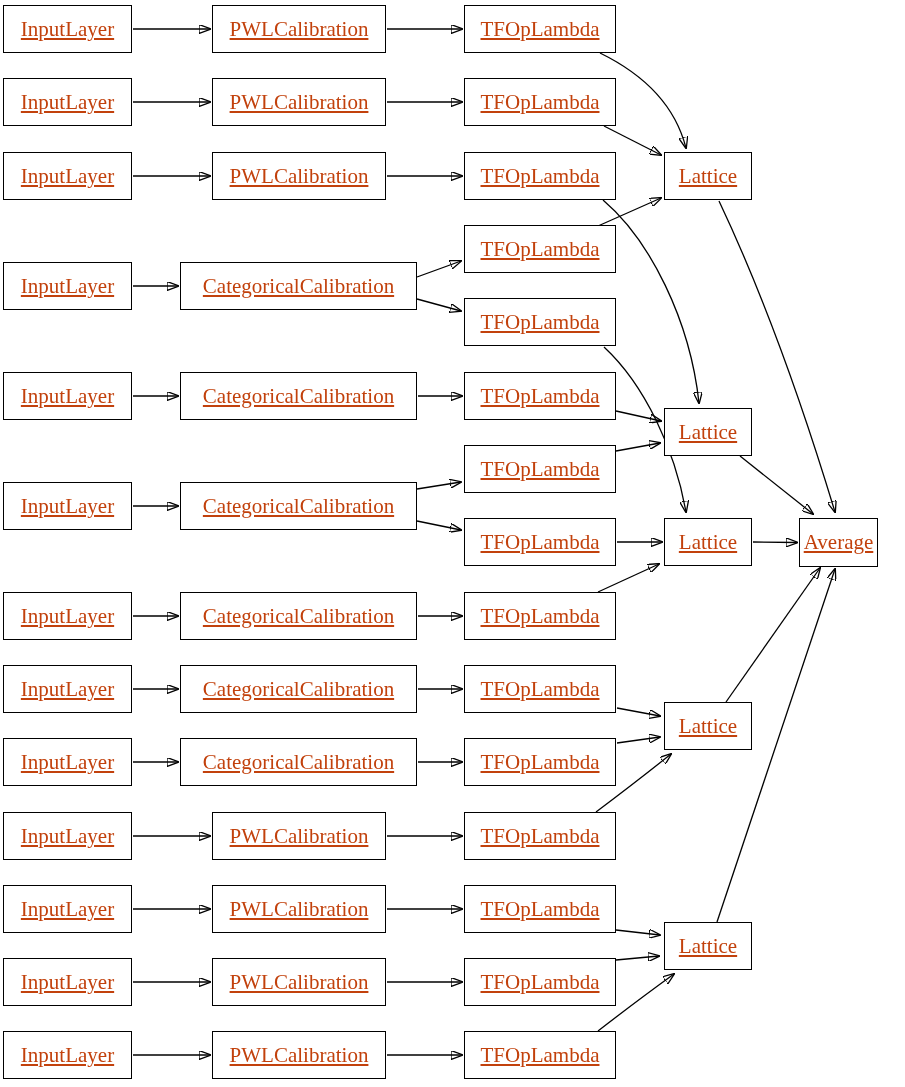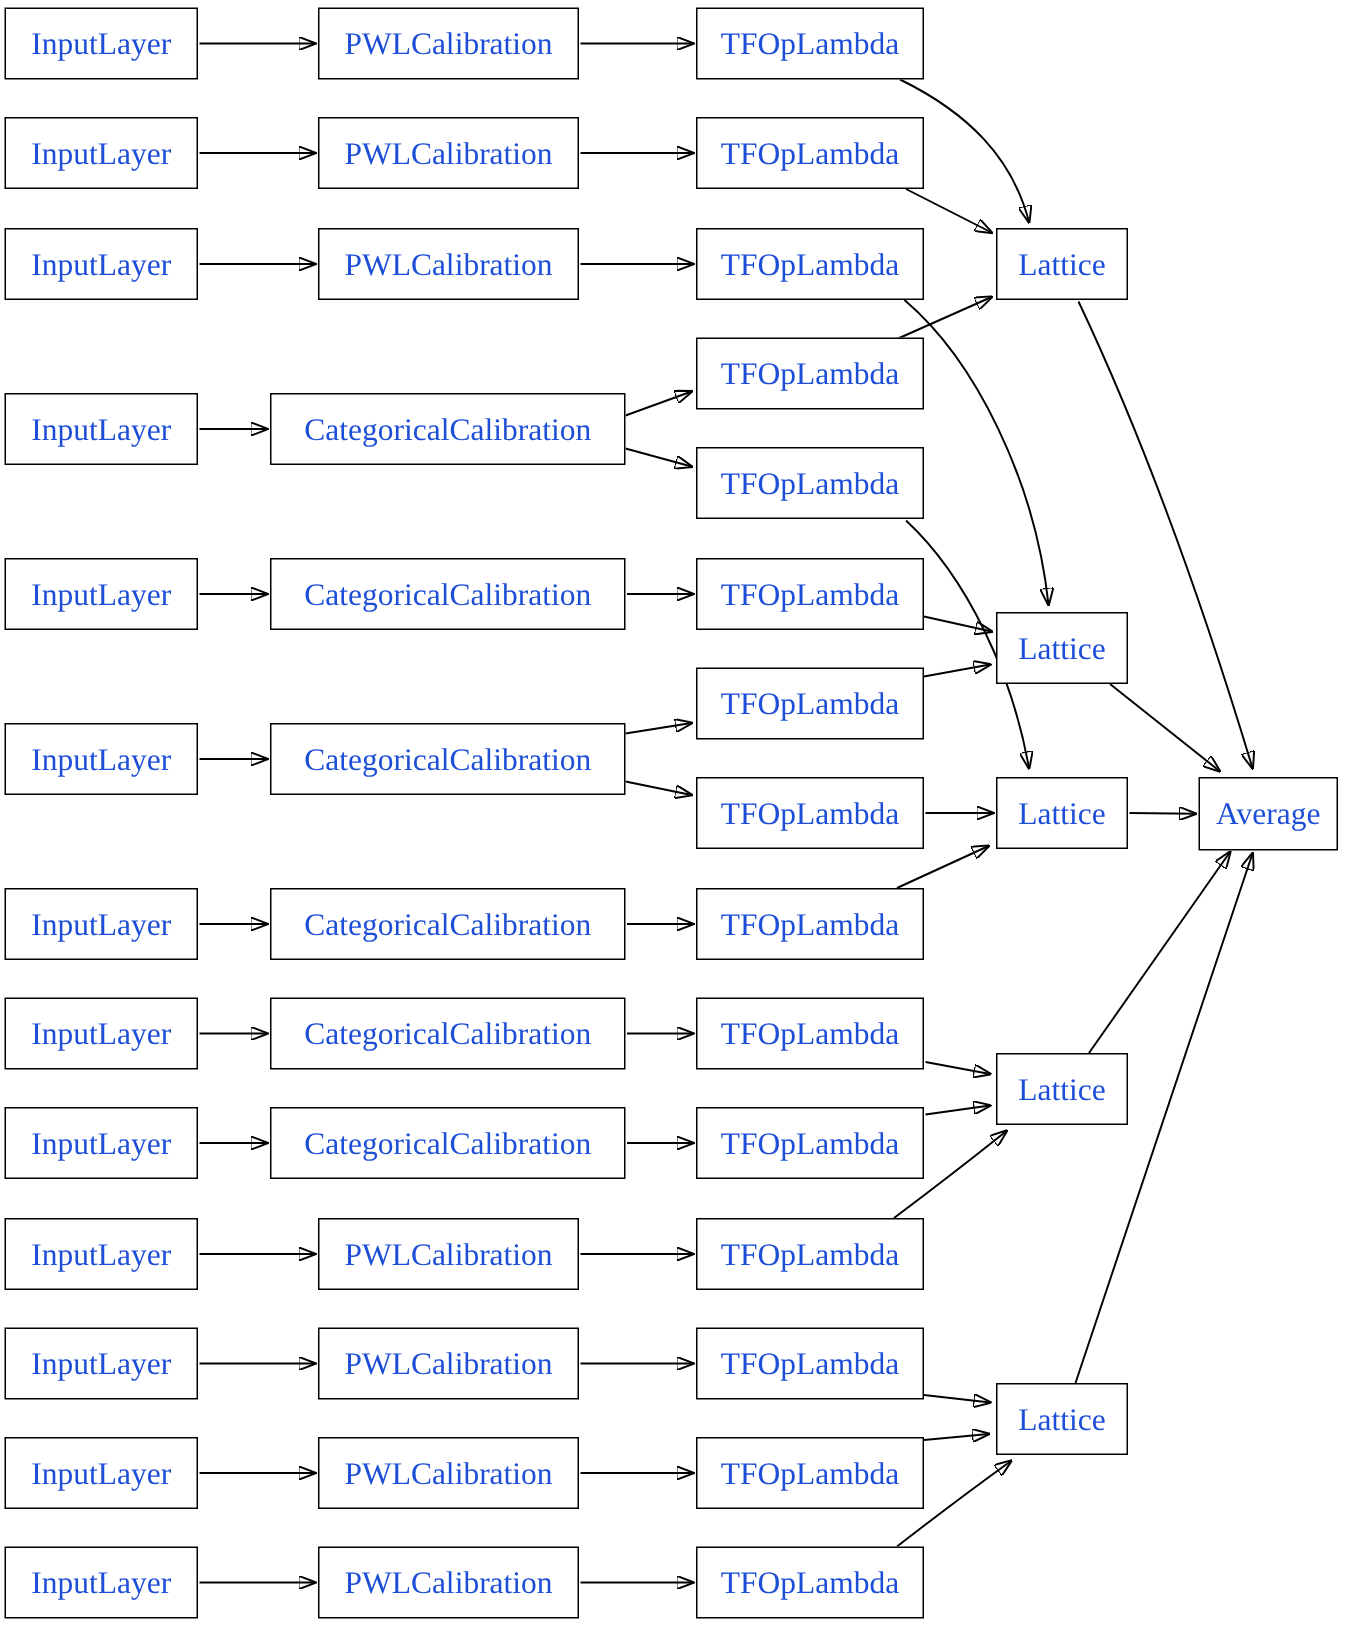--- a/index.html
+++ b/index.html
@@ -25,27 +25,28 @@
   .edge-layer path {
     fill: none;
     stroke: #000000;
     stroke-width: 1.3px;
   }
   .node {
     position: absolute;
     box-sizing: border-box;
     background: #ffffff;
     border: 1.5px solid #000000;
-    color: #1d4ed8;
+    color: #c2410c;
     display: flex;
     align-items: center;
     justify-content: center;
     font-size: 21px;
     line-height: 1;
     white-space: nowrap;
+    text-decoration: underline;
   }
 </style>
 </head>
 <body>
 
 <div class="stage">
   <svg class="edge-layer" width="905" height="1087" viewBox="0 0 905 1087" xmlns="http://www.w3.org/2000/svg">
     <defs>
       <marker id="arrow" viewBox="0 0 12 9" refX="11" refY="4.5" markerWidth="12" markerHeight="9" markerUnits="userSpaceOnUse" orient="auto">
         <path d="M0,0 L12,4.5 L0,9 Z" fill="#000000" stroke="none"></path>
@@ -141,14 +142,14 @@
     <div class="node" style="left: 464px; top: 738px; width: 152px; height: 48px;">TFOpLambda</div>
     <div class="node" style="left: 464px; top: 812px; width: 152px; height: 48px;">TFOpLambda</div>
     <div class="node" style="left: 464px; top: 885px; width: 152px; height: 48px;">TFOpLambda</div>
     <div class="node" style="left: 464px; top: 958px; width: 152px; height: 48px;">TFOpLambda</div>
     <div class="node" style="left: 464px; top: 1031px; width: 152px; height: 48px;">TFOpLambda</div>
     <div class="node" style="left: 664px; top: 152px; width: 88px; height: 48px;">Lattice</div>
     <div class="node" style="left: 664px; top: 408px; width: 88px; height: 48px;">Lattice</div>
     <div class="node" style="left: 664px; top: 518px; width: 88px; height: 48px;">Lattice</div>
     <div class="node" style="left: 664px; top: 702px; width: 88px; height: 48px;">Lattice</div>
     <div class="node" style="left: 664px; top: 922px; width: 88px; height: 48px;">Lattice</div>
-    <div class="node" style="left: 799px; top: 518px; width: 93px; height: 49px;">Average</div>
+    <div class="node" style="left: 799px; top: 518px; width: 79px; height: 49px;">Average</div>
   </div>
 
 </body></html>

